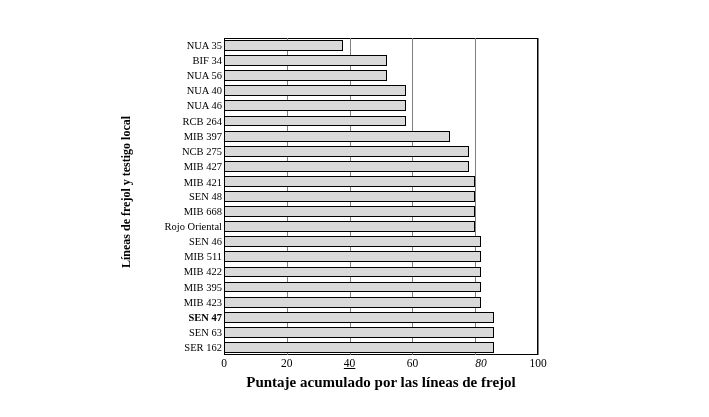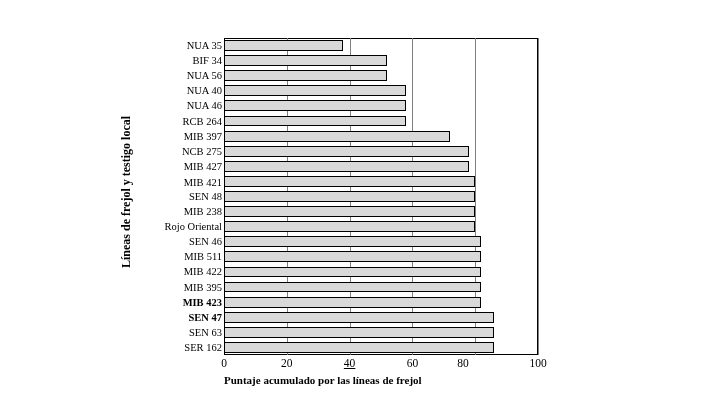--- a/index.html
+++ b/index.html
@@ -123,22 +123,22 @@
     left: -4px;
     top: 0;
     font-family: "Liberation Serif", serif;
   }
 
   #xtitle {
     position: absolute;
     left: 224px;
     top: 342px;
     width: 314px;
-    text-align: left;
-    font-size: 11px;
+    text-align: center;
+    font-size: 15px;
     font-weight: bold;
     font-family: "Liberation Serif", serif;
   }
 
   
   #caption {
     position: absolute;
     left: 6px;
     top: 369px;
     width: 700px;
@@ -205,38 +205,38 @@
         <div class="ylabel" style="top: 17.1429px;">BIF 34</div>
         <div class="ylabel" style="top: 32.2381px;">NUA 56</div>
         <div class="ylabel" style="top: 47.3333px;">NUA 40</div>
         <div class="ylabel" style="top: 62.4286px;">NUA 46</div>
         <div class="ylabel" style="top: 77.5238px;">RCB 264</div>
         <div class="ylabel" style="top: 92.619px;">MIB 397</div>
         <div class="ylabel" style="top: 107.714px;">NCB 275</div>
         <div class="ylabel" style="top: 122.81px;">MIB 427</div>
         <div class="ylabel" style="top: 139px;">MIB 421</div>
         <div class="ylabel" style="top: 153px;">SEN 48</div>
-        <div class="ylabel" style="top: 168.095px;">MIB 238</div>
+        <div class="ylabel" style="top: 168.095px;">MIB 668</div>
         <div class="ylabel" style="top: 183.19px;">Rojo Oriental</div>
         <div class="ylabel" style="top: 198.286px;">SEN 46</div>
         <div class="ylabel" style="top: 213.381px;">MIB 511</div>
         <div class="ylabel" style="top: 228.476px;">MIB 422</div>
         <div class="ylabel" style="top: 243.571px;">MIB 395</div>
-        <div class="ylabel" style="top: 258.667px; font-weight: bold;">MIB 423</div>
+        <div class="ylabel" style="top: 258.667px;">MIB 423</div>
         <div class="ylabel" style="top: 273.762px; font-weight: bold;">SEN 47</div>
         <div class="ylabel" style="top: 288.857px;">SEN 63</div>
         <div class="ylabel" style="top: 303.952px;">SER 162</div>
       </div>
 
     <div id="xlabels">
         <div class="xlabel" style="left: 0px;">0</div>
         <div class="xlabel" style="left: 62.8px;">20</div>
         <div class="xlabel" style="left: 125.6px; text-decoration: underline;">40</div>
         <div class="xlabel" style="left: 188.4px;">60</div>
-        <div class="xlabel" style="left: 239px;">80</div>
+        <div class="xlabel" style="left: 257px; font-style: italic;">80</div>
         <div class="xlabel" style="left: 314px;">100</div>
       </div>
 
     <div id="ytitle">
       <span>Líneas de frejol y testigo local</span>
     </div>
 
     <div id="xtitle">Puntaje acumulado por las líneas de frejol</div>
 
   </div>

